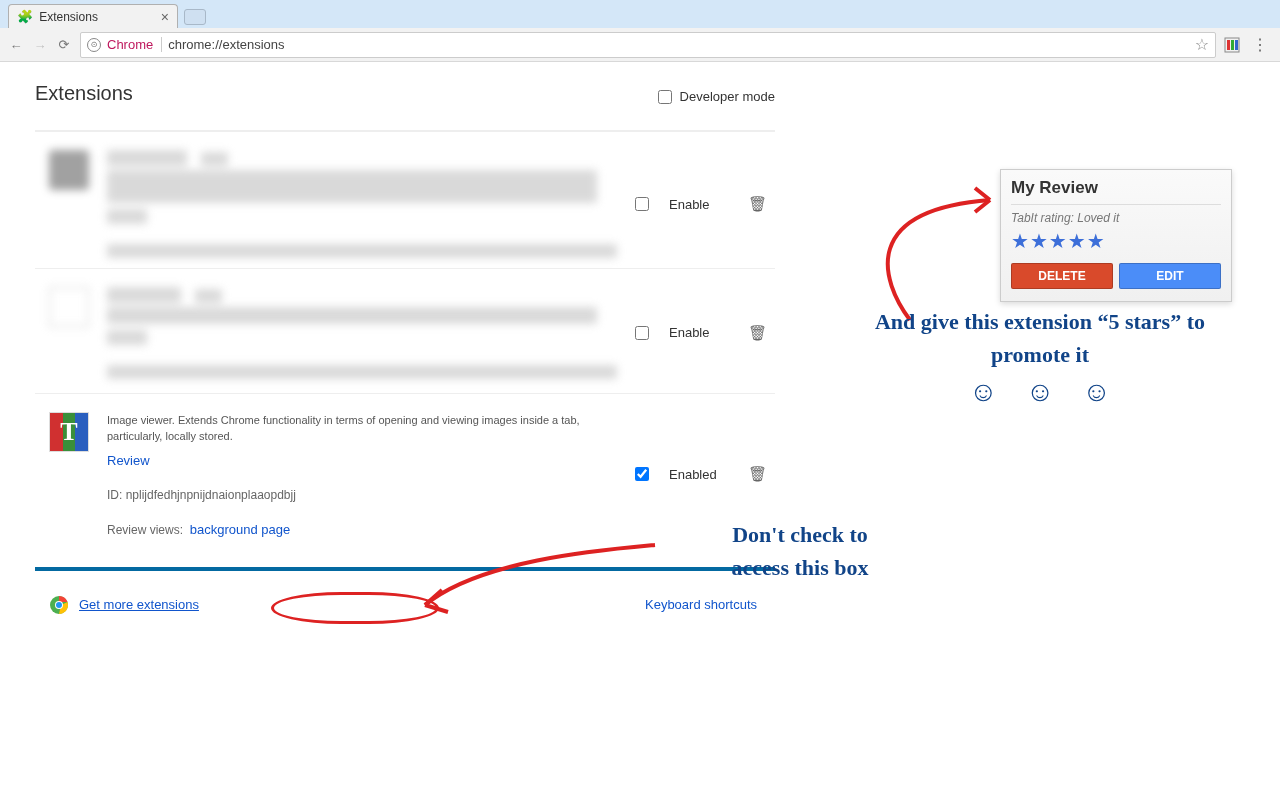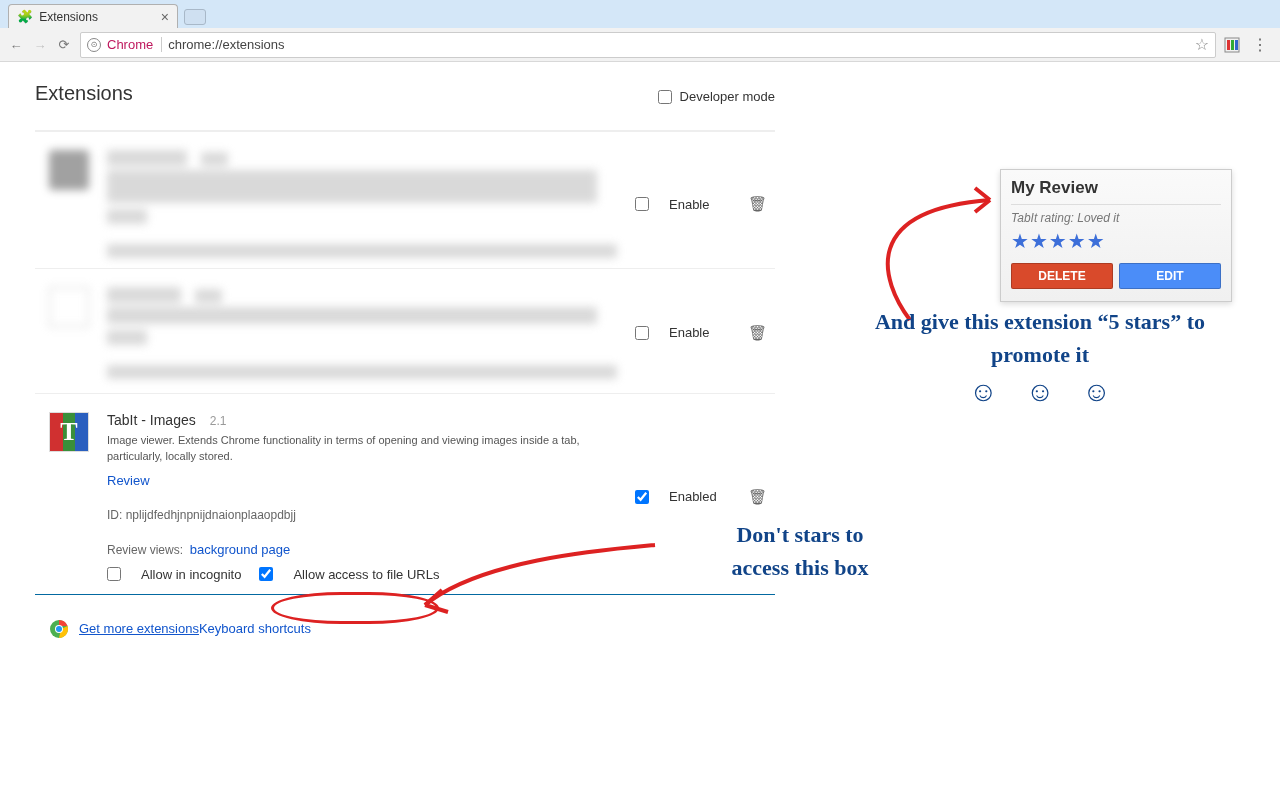--- a/index.html
+++ b/index.html
@@ -111,22 +111,22 @@
     padding-right:8px;
   }
   .trash { color:#666; cursor:pointer; font-size:15px;}
   .checkbox-row { display:flex; align-items:center; gap:20px; margin-top:8px;}
   .inline-checks { display:flex; gap:18px; margin-top:10px; font-size:13px;}
   .blur { filter: blur(4px); opacity: .55; }
   .blur-text {
     background:#bbb; color:transparent; border-radius:2px;
   }
   .footer-row {
-    display:flex; justify-content:flex-start; align-items:center;
-    padding:24px 18px 0 14px; border-top:1px solid #0369a1; margin-top:12px;
+    display:flex; justify-content:space-between; align-items:center;
+    padding:24px 18px 0 14px; border-top:4px solid #0369a1; margin-top:30px;
   }
   .footer-left { display:flex; align-items:center; gap:10px; }
   .chrome-logo {
     width:20px;height:20px;
   }
   .right-col { position:absolute; left:830px; top:90px; width:420px; }
   .review-card {
     position:absolute; top:32px; left:170px;
     width:232px;
     border:1px solid #ccc;
@@ -244,44 +244,30 @@
           <input type="checkbox" style="">
           <span>Enable</span>
         </label>
         <span class="trash">🗑</span>
       </div>
     </div>
 
     <div class="ext-item" style="margin-top:14px">
       <div class="tabit-logo">T</div>
       <div class="ext-body">
-        <div class="ext-title-row">
-          <span class="ext-name" style="font-weight:500">TabIt - Images</span>
-          <span class="ext-ver">2.1</span>
-        </div>
         <div class="ext-desc">Image viewer. Extends Chrome functionality in terms of opening and viewing images inside a tab, particularly, locally stored.</div>
         <div class="link" style="margin-top:8px;display:inline-block">Review</div>
         <div class="meta">
           <span>ID:</span>
           <span>nplijdfedhjnpnijdnaionplaaopdbjj</span>
         </div>
         <div class="meta">
           <span>Review views:</span>&nbsp;
           <span class="link">background page</span>
         </div>
-        <div class="inline-checks">
-          <label class="checkbox-row" style="margin-top:0">
-            <input type="checkbox" style="">
-            <span>Allow in incognito</span>
-          </label>
-          <label class="checkbox-row" style="margin-top:0">
-            <input type="checkbox" checked="" style="">
-            <span>Allow access to file URLs</span>
-          </label>
-        </div>
       </div>
       <div class="ext-controls">
         <label class="checkbox-row" style="margin-top:0">
           <input type="checkbox" checked="" style="">
           <span style="font-weight:500">Enabled</span>
         </label>
         <span class="trash">🗑</span>
       </div>
     </div>
 
@@ -325,14 +311,14 @@
 </div>
 
 <div class="circle-anno" style="left:271px; top:592px; width:168px; height:32px;"></div>
 
 <svg class="arrow" style="left:410px;top:540px" width="260" height="90">
   <path d="M245 5 C 190 10, 70 20, 15 65" stroke="#d22" stroke-width="4" fill="none"></path>
   <path d="M15 65 L32 50 M15 65 L38 72" stroke="#d22" stroke-width="4" fill="none"></path>
 </svg>
 
 <div class="anno" style="left:660px; top:518px; width:280px">
-  <span>Don't stars to</span><br><span>access this box</span>
+  <span>Don't check to</span><br><span>access this box</span>
 </div>
 
 </body></html>

